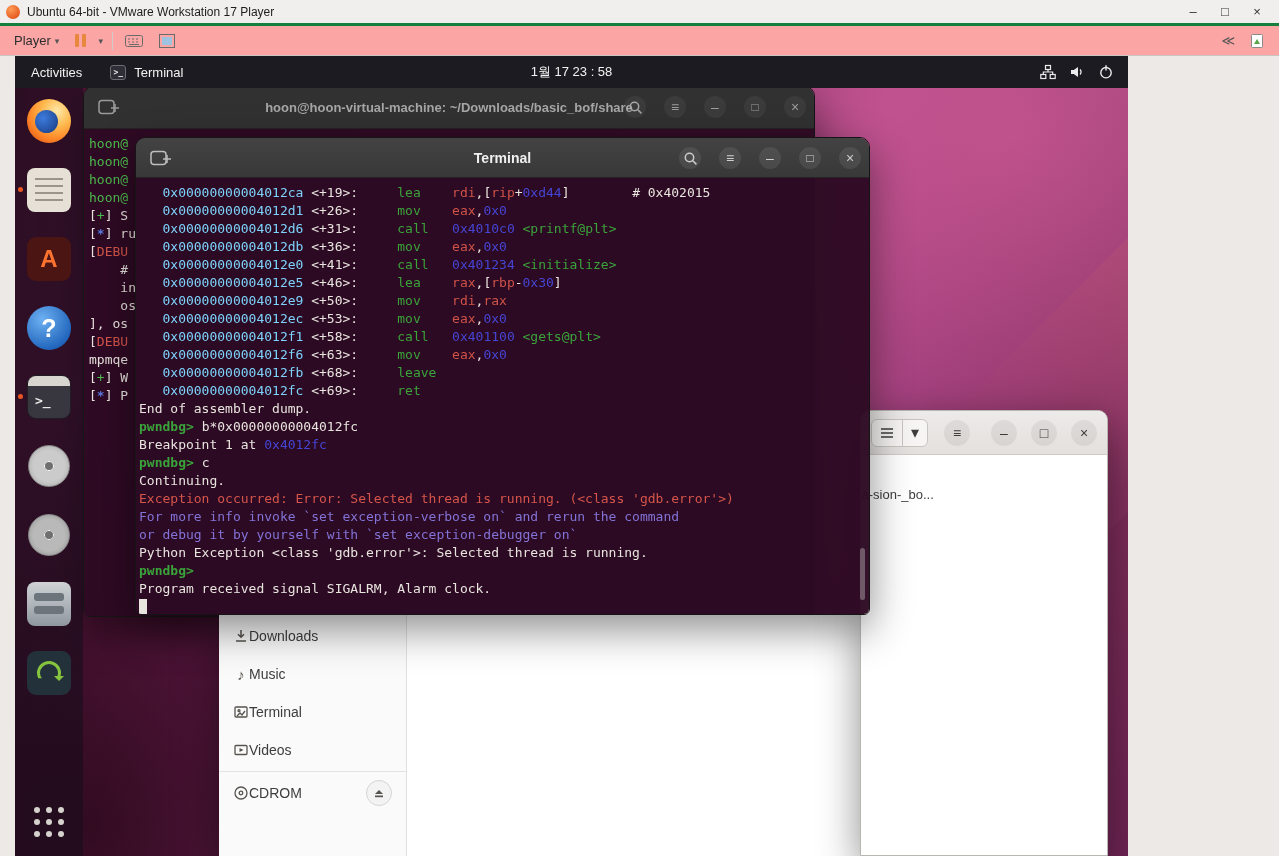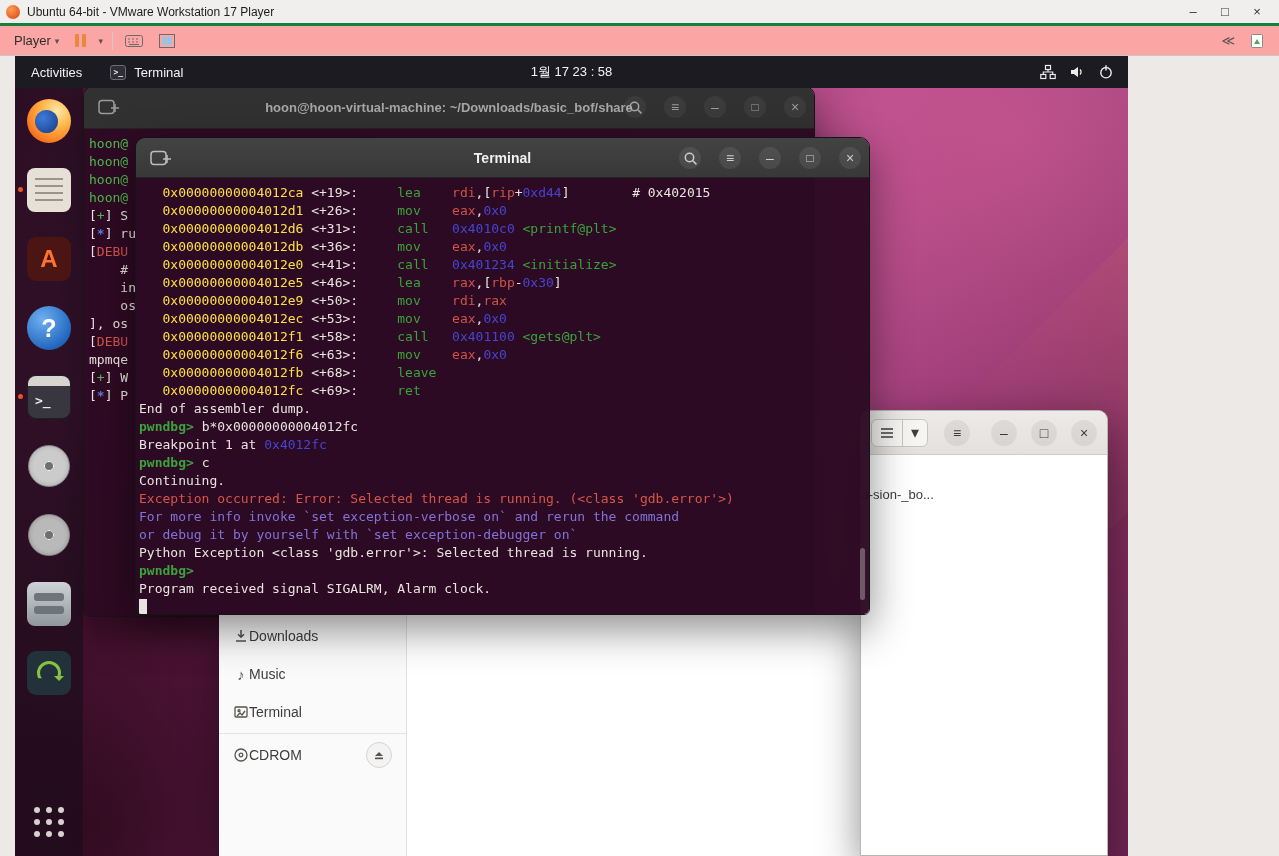--- a/index.html
+++ b/index.html
@@ -84,21 +84,21 @@
   .hbtn{width:22px;height:22px;display:flex;align-items:center;justify-content:center;border-radius:50%;background:rgba(255,255,255,.08);color:#cfcfcf;font-size:14px;line-height:1}
   .inactive .hbtn{color:#9c9c9c;background:rgba(255,255,255,.05)}
   .hbtn.max{font-size:12px}
   .term-body{position:absolute;top:40px;left:0;right:0;bottom:0;background:rgba(45,10,35,.97)}
   .bg-term .term-body{top:42px}
   .bg-term .term-header{height:42px}
   .term-body pre{margin:0;font-family:"DejaVu Sans Mono",monospace;font-size:13px;line-height:18px;color:#e8e4de;padding:6px 3px}
   .bg-term .term-body pre{padding:6px 5px}
   .tl{height:18px;white-space:pre}
   .c-w{color:#e8e4de}
-  .c-a{color:#fde047}
+  .c-a{color:#7dd3fc}
   .c-n{color:#4545d4}
   .c-m{color:#3aa33a}
   .c-s{color:#3aa33a}
   .c-p{color:#3aa33a;font-weight:bold}
   .c-g{color:#4dbb4d;font-weight:normal}
   .c-b{color:#5b78e0;font-weight:bold}
   .c-r{color:#d05348}
   .c-e{color:#d5554a}
   .c-v{color:#8273d8}
   .c-d{color:#d5554a}
@@ -255,20 +255,29 @@
           <div class="side-row">
             <span class="side-ic">
                 <svg width="16" height="16" fill="none" stroke="#57534e" stroke-width="1.3">
                   <rect x="2" y="3" width="12" height="10" rx="1"></rect>
                   <circle cx="6" cy="6.7" r="1"></circle>
                   <path d="M4 12l3-3 2 2 3-4"></path>
                 </svg>
               </span>
             <span>Terminal</span>
           </div>
+          <div class="side-row">
+            <span class="side-ic">
+                <svg width="16" height="16">
+                  <rect x="2" y="3.5" width="12" height="9" rx="1" fill="none" stroke="#57534e" stroke-width="1.3"></rect>
+                  <path d="M6.5 6l4 2-4 2z" fill="#57534e"></path>
+                </svg>
+              </span>
+            <span>Videos</span>
+          </div>
           <div class="side-sep"></div>
           <div class="side-row">
             <span class="side-ic">
                 <svg width="16" height="16" fill="none" stroke="#57534e" stroke-width="1.3">
                   <circle cx="8" cy="8" r="6"></circle>
                   <circle cx="8" cy="8" r="1.8"></circle>
                 </svg>
               </span>
             <span>CDROM</span>
             <span class="eject-btn">

